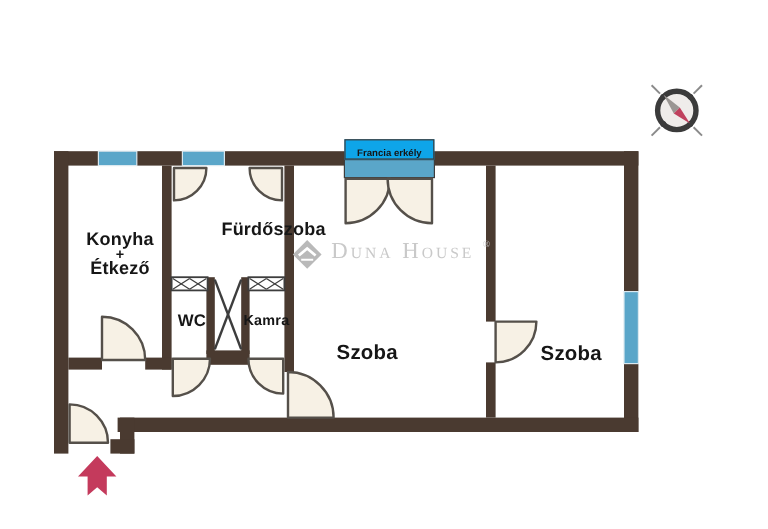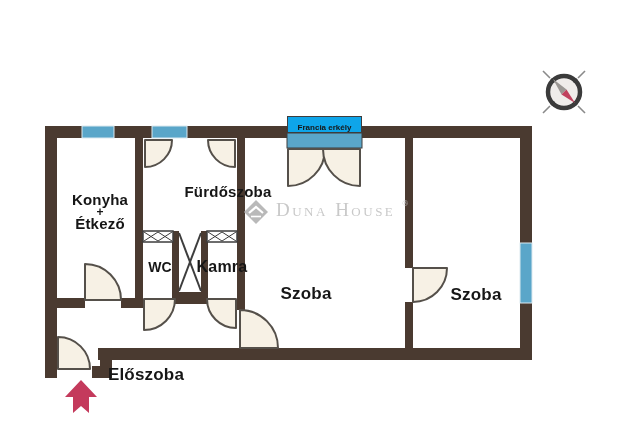--- a/index.html
+++ b/index.html
@@ -17,21 +17,21 @@
     transform:translate(-50%,-50%);
     color:#161616;
     font-weight:bold;
     text-align:center;
     white-space:nowrap;
     letter-spacing:0.2px;
   }
   .lbl-lg{font-size:17px;margin-top:48px;}
   .lbl-md{font-size:15px;}
   .lbl-sm{font-size:14px;}
-  .lbl-xs{font-size:16px;}
+  .lbl-xs{font-size:12px;}
   .kitchen-label{line-height:14px;font-size:15px;}
   .kitchen-label .plus{font-size:12px;line-height:10px;}
   .balcony-label-box{
     position:absolute;
     left:287px;top:116px;width:75px;height:17px;
     background:#0ea5e9;
     border:1px solid #3d3d3d;
     box-sizing:border-box;
     display:flex;align-items:flex-end;justify-content:center;
   }
@@ -163,20 +163,19 @@
     <div class="room-label lbl-md" style="left:204px;top:191px;margin-left:24px;">Fürdőszoba</div>
 
     <div class="room-label lbl-sm" style="left:160px;top:267px;">WC</div>
 
     <div class="room-label lbl-xs" style="left:222px;top:267px;">Kamra</div>
 
     <div class="room-label lbl-lg" style="left:306px;top:246px;">Szoba</div>
 
     <div class="room-label lbl-lg" style="left:476px;top:247px;">Szoba</div>
 
-    <div class="room-label lbl-lg" style="left:146px;top:327px;">Előszoba</div>
   </div>
 
   <div class="balcony-label-box">
     <span>Francia erkély</span>
   </div>
 
 </div>
 
 </body></html>

